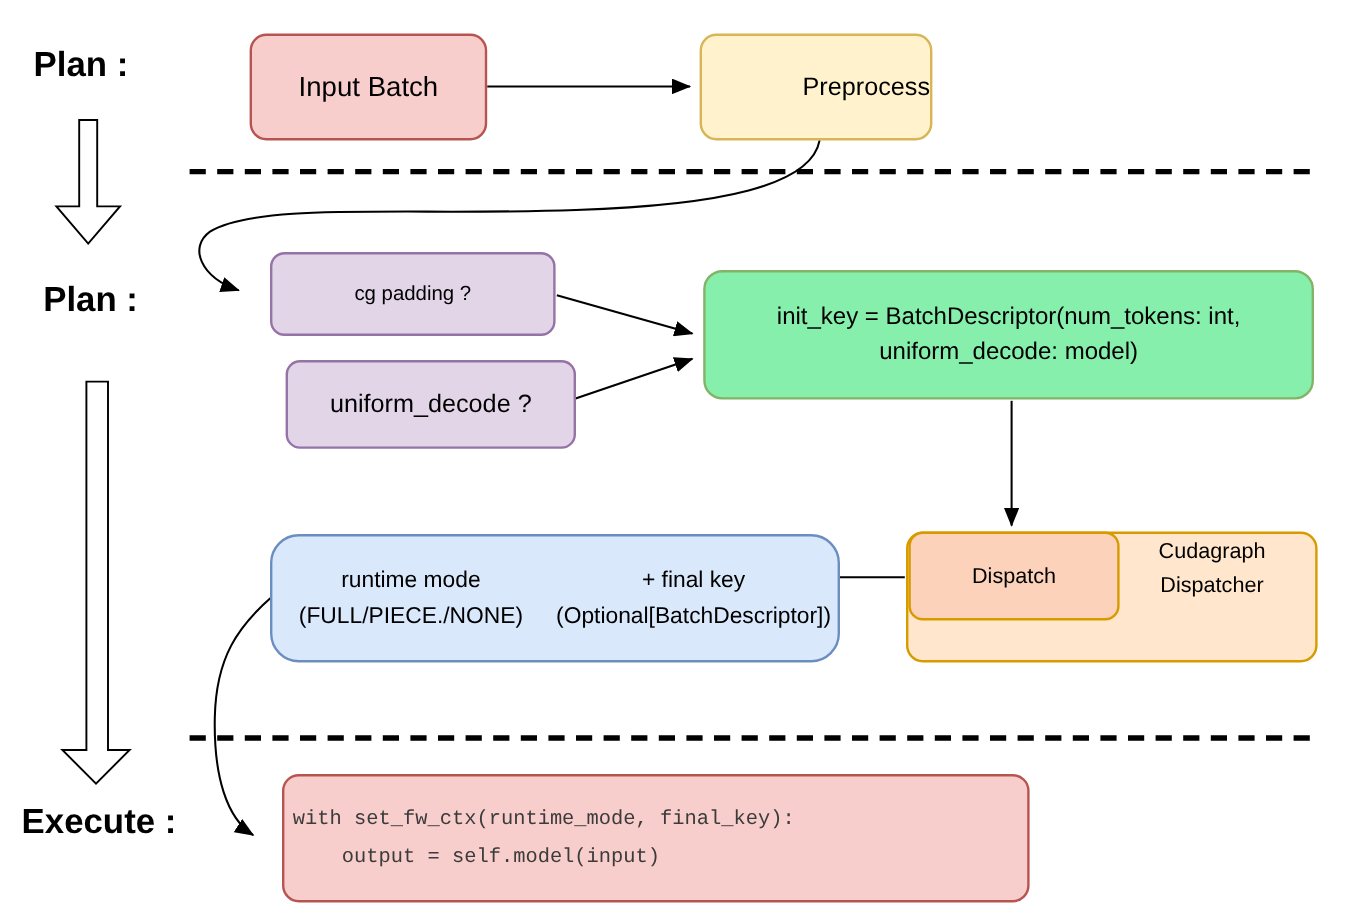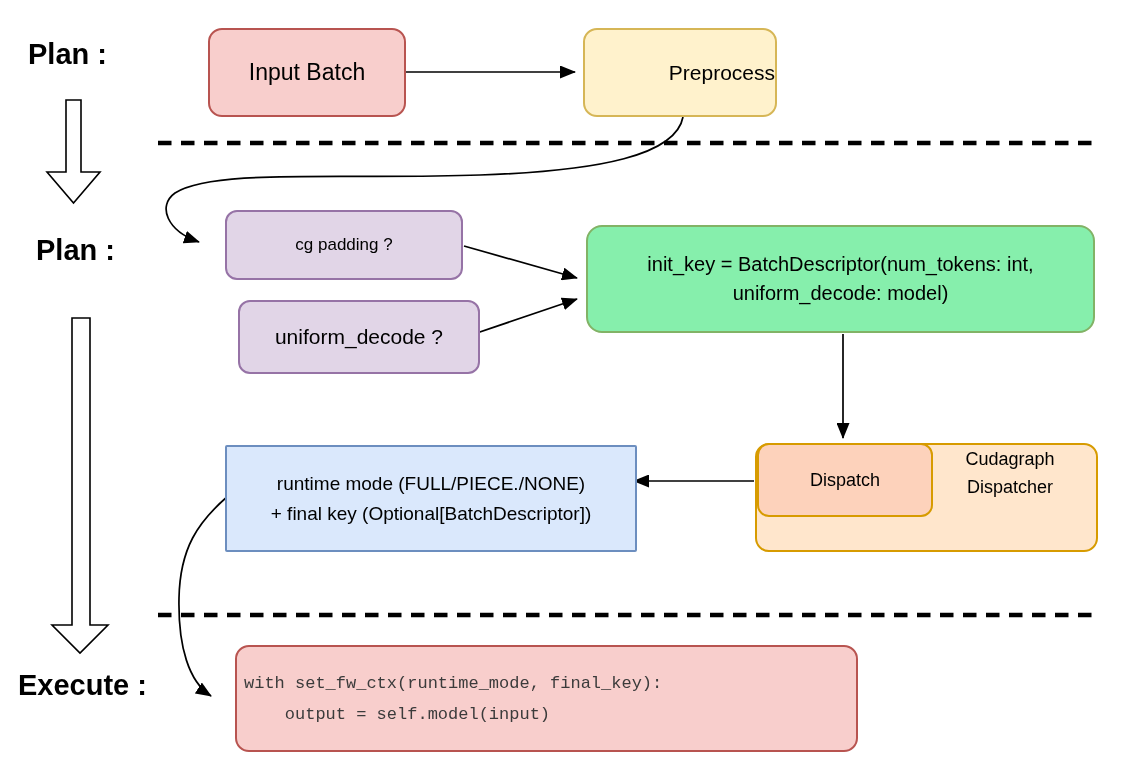--- a/index.html
+++ b/index.html
@@ -40,22 +40,22 @@
     background:#86efac;border-color:#82b366;font-size:20px;flex-direction:column;line-height:1.45;}
   #cudagraph-dispatcher{left:755px;top:443px;width:343px;height:109px;border-radius:14px;
     background:#ffe6cc;border-color:#d79b00;justify-content:flex-end;}
   #cudagraph-label{
     position:absolute;right:2px;top:0;width:168px;height:100%;
     display:flex;flex-direction:column;align-items:center;
     font-size:18px;line-height:28px;text-align:center;
   }
   #dispatch{left:757px;top:443px;width:176px;height:74px;border-radius:12px;
     background:#fdd2bb;border-color:#d79b00;font-size:18px;}
-  #runtime-mode{left:225px;top:445px;width:412px;height:107px;border-radius:2px;
-    background:#dae8fc;border-color:#6c8ebf;font-size:19px;flex-direction:column;line-height:1.55;}
+  #runtime-mode{left:225px;top:445px;width:475px;height:107px;border-radius:24px;
+    background:#dae8fc;border-color:#6c8ebf;font-size:19px;flex-direction:row;line-height:1.55;}
   #execute-code{left:220px;top:645px;width:623px;height:107px;border-radius:14px;
     background:#f8cecc;border-color:#b85450;
     font-family:"Liberation Mono",monospace;font-size:17px;color:#3b3b3b;
     flex-direction:column;align-items:flex-start;justify-content:center;
     text-align:left;padding-left:7px;line-height:31px;margin-left:15px;}
   .code-line{white-space:pre;}
   #connector-layer{position:absolute;left:0;top:0;pointer-events:none;}
 </style>
 </head>
 <body>

